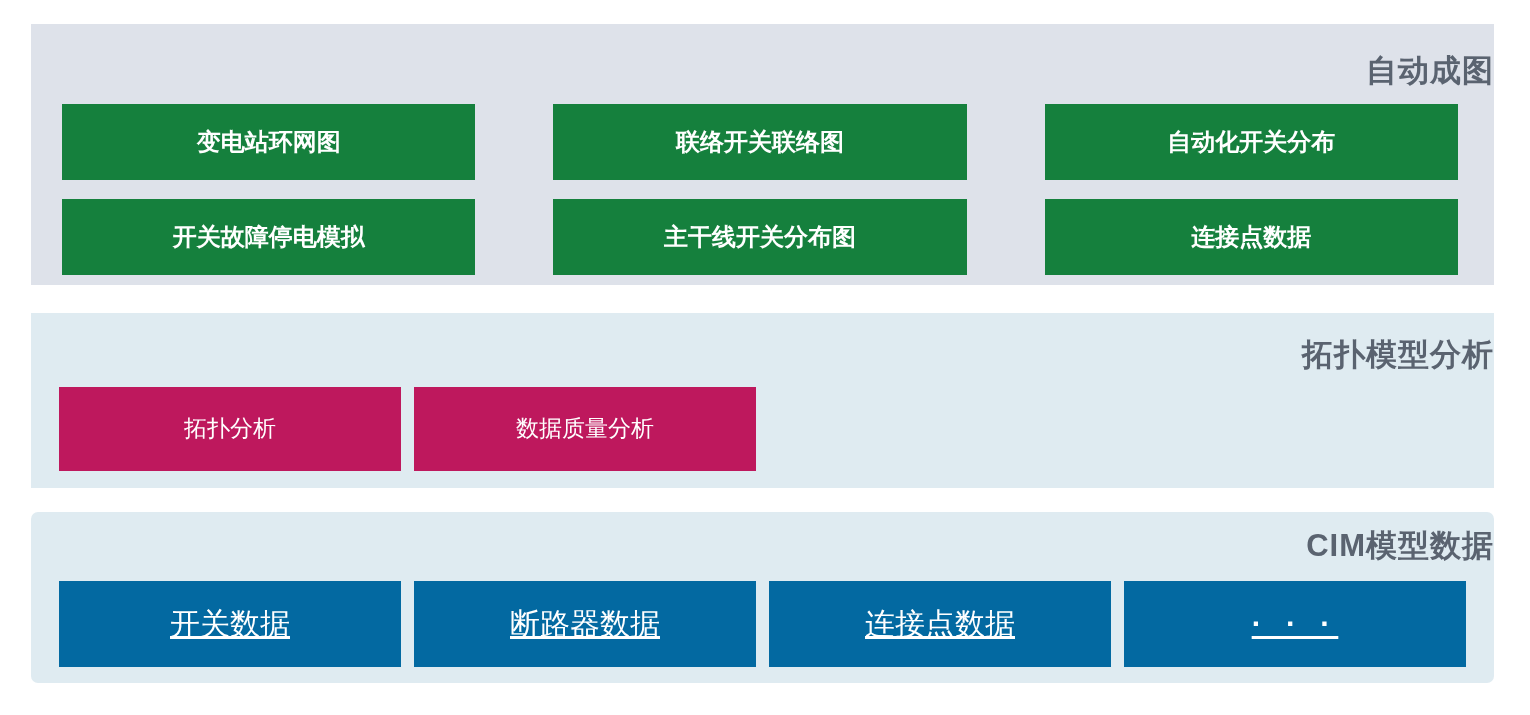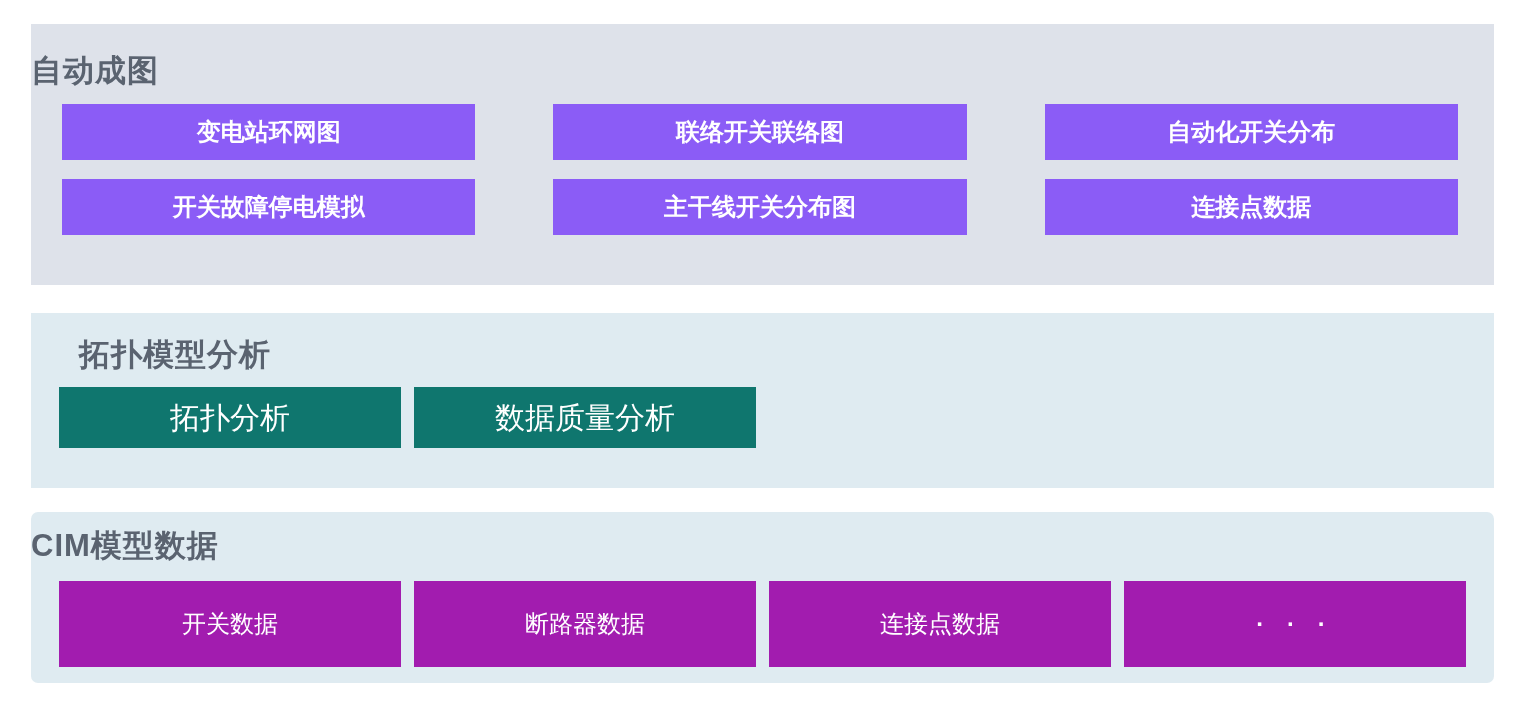--- a/index.html
+++ b/index.html
@@ -31,21 +31,21 @@
     height: 175px;
     background: #dfebf1;
   }
   .section-bot {
     top: 512px;
     height: 171px;
     background: #dfebf1;
     border-radius: 7px;
   }
   .section-title {
-    text-align: left;
+    text-align: right;
     font-size: 31px;
     font-weight: bold;
     color: #5a6370;
     letter-spacing: 1px;
     line-height: 1.2;
   }
   .section-top .section-title { padding-top: 28px; }
   .section-mid .section-title { padding-top: 23px; margin-left: 48px; }
   .section-bot .section-title { padding-top: 15px; }
 
@@ -72,36 +72,37 @@
 
   .block {
     display: flex;
     align-items: center;
     justify-content: center;
     color: #ffffff;
     text-align: center;
     line-height: 1.2;
   }
   .block-dark {
-    height: 56px;
-    background: #8b5cf6;
+    height: 76px;
+    background: #15803d;
     font-size: 24px;
     font-weight: bold;
   }
   .block-teal {
-    height: 61px;
-    background: #0f766e;
-    font-size: 30px;
+    height: 84px;
+    background: #be185d;
+    font-size: 23px;
     font-weight: normal;
   }
   .block-blue {
     height: 86px;
-    background: #a21caf;
-    font-size: 24px;
+    background: #0369a1;
+    font-size: 30px;
     font-weight: normal;
+    text-decoration: underline;
   }
   .block-ellipsis {
     letter-spacing: 8px;
     font-weight: bold;
   }
 </style>
 </head>
 <body>
 
 <div class="canvas">

